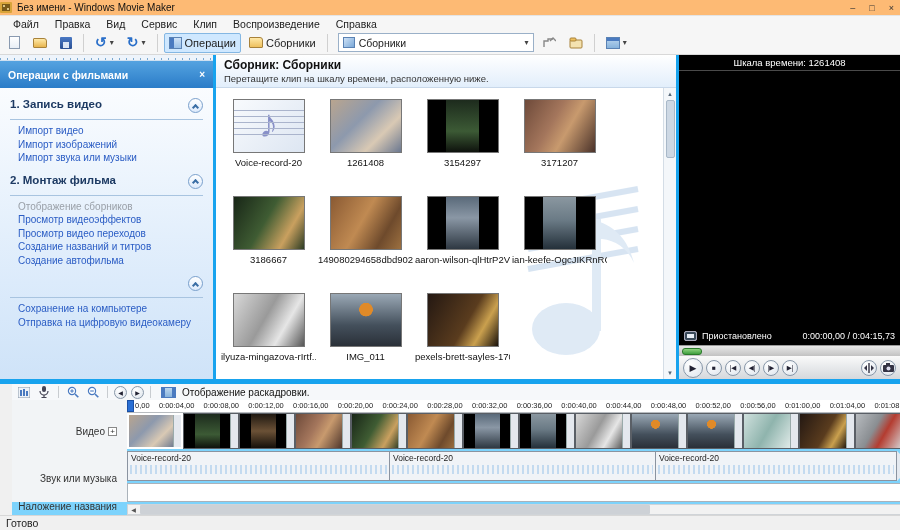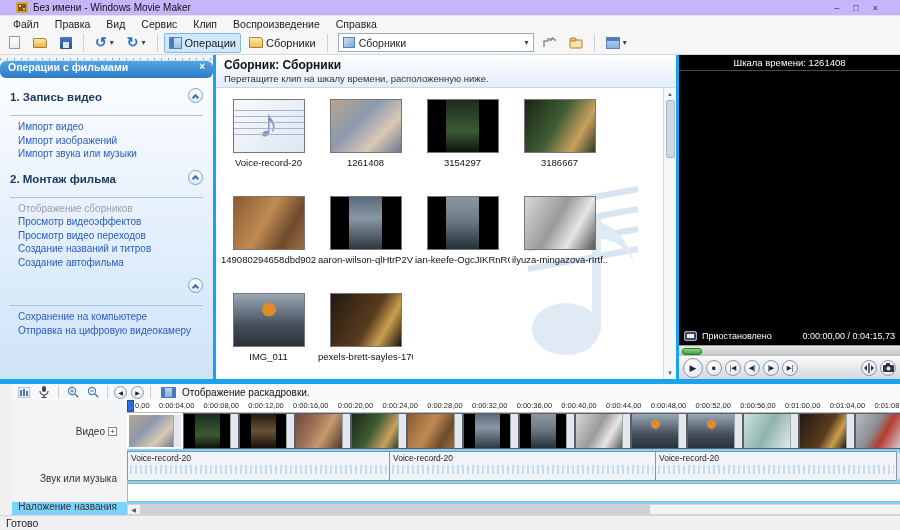--- a/index.html
+++ b/index.html
@@ -1,20 +1,20 @@
 <!DOCTYPE html>
 <html><head>
 <meta charset="utf-8">
 <style>
   *{margin:0;padding:0;box-sizing:border-box;}
   body{font-family:"Liberation Sans",sans-serif;background:#888;}
   #app{position:relative;width:900px;height:530px;background:#f0f0f0;overflow:hidden;font-size:11px;color:#222;}
 
   
-  .titlebar{position:absolute;left:0;top:0;width:900px;height:16px;background:#c4b5fd;display:flex;align-items:center;padding:0 16px;border-bottom:1px solid #e4e4e4;}
+  .titlebar{position:absolute;left:0;top:0;width:900px;height:16px;background:#fdba74;display:flex;align-items:center;padding:0 0;border-bottom:1px solid #e4e4e4;}
   .appicon{width:12px;height:11px;margin-right:5px;flex:0 0 auto;}
   .title-text{font-size:10px;color:#111;}
   .wincontrols{margin-left:auto;display:flex;gap:14px;padding-right:6px;}
   .wincontrols span{font-size:9px;color:#333;cursor:default;line-height:14px;}
 
   
   .menubar{position:absolute;left:0;top:16px;width:900px;height:15px;background:#f6f6f6;display:flex;align-items:center;padding-left:6px;gap:2px;}
   .menu-item{font-size:10.5px;color:#222;padding:1px 7px;cursor:default;}
 
   
@@ -37,25 +37,25 @@
   .combo-ic{width:12px;height:11px;background:linear-gradient(135deg,#cfe2f6,#7aa8d8);border:1px solid #5a82b4;}
   .grid-ic{width:14px;height:12px;background:linear-gradient(180deg,#bcd6ee,#86b2dc);border:1px solid #5a82b4;box-shadow:inset 0 3px 0 #4a7ac0;}
 
   
   .main{position:absolute;left:0;top:55px;width:900px;height:324px;}
   .blue-hsep{position:absolute;left:0;top:379px;width:900px;height:5px;background:#18a3ee;}
 
   
   .taskpane{position:absolute;left:0;top:0;width:213px;height:324px;background:linear-gradient(180deg,#ffffff,#dcebfb 70%,#cfe3f8);}
   .tp-dots{height:6px;background:#eef4fb;border-bottom:1px solid #cfe0f0;background-image:radial-gradient(#7aa8d0 1px,transparent 1.2px);background-size:7px 4px;background-position:4px 2px;background-repeat:repeat-x;}
-  .tp-header{height:17px;background:linear-gradient(180deg,#55a3e0,#2a7cc8);color:#fff;font-weight:bold;font-size:10.5px;display:flex;align-items:flex-start;padding:0 8px;border-radius:6px;}
+  .tp-header{height:27px;background:linear-gradient(180deg,#55a3e0,#2a7cc8);color:#fff;font-weight:bold;font-size:10.5px;display:flex;align-items:center;padding:0 8px;}
   .tp-close{margin-left:auto;font-size:10px;color:#fff;cursor:default;}
   .tp-body{padding:10px 10px 0 10px;}
   .tp-section{margin-bottom:9px;}
-  .tp-sec-head{display:flex;align-items:flex-end;border-bottom:1px solid #a8c4e0;padding-bottom:12px;margin-bottom:4px;}
+  .tp-sec-head{display:flex;align-items:flex-start;border-bottom:1px solid #a8c4e0;padding-bottom:6px;margin-bottom:4px;}
   .tp-sec-title{font-weight:bold;font-size:11.5px;color:#1d3a63;}
   .chevbtn{margin-left:auto;width:15px;height:15px;border:1px solid #7aa0cc;border-radius:50%;background:linear-gradient(180deg,#fff,#dceafc);display:flex;align-items:center;justify-content:center;}
   .chev{width:5px;height:5px;border-left:2px solid #3a6ea5;border-top:2px solid #3a6ea5;transform:rotate(45deg);margin-top:3px;}
   .tp-links{list-style:none;padding-left:8px;}
   .tp-links li{font-size:10px;line-height:13.5px;color:#2a5cc4;cursor:pointer;}
   .tp-links li.dis{color:#9aa0a8;cursor:default;}
 
   
   .collections{position:absolute;left:213px;top:0;width:463px;height:324px;background:#fff;border-left:3px solid #18a3ee;overflow:hidden;}
   .col-header{height:33px;background:linear-gradient(180deg,#ffffff,#e2eefb);border-bottom:1px solid #c8d8ea;padding:3px 8px;}
@@ -316,20 +316,26 @@
           </div>
 
           <div class="citem">
             <div class="cthumb pb t-3154297">
               <div class="pbi"></div>
             </div>
             <div class="clabel2">3154297</div>
           </div>
 
 
+          <div class="citem">
+            <div class="cthumb t-3171207">
+              <div class="pbi"></div>
+            </div>
+            <div class="clabel2">3171207</div>
+          </div>
 
           <div class="citem">
             <div class="cthumb t-3186667">
               <div class="pbi"></div>
             </div>
             <div class="clabel2">3186667</div>
           </div>
 
           <div class="citem">
             <div class="cthumb t-149080">

